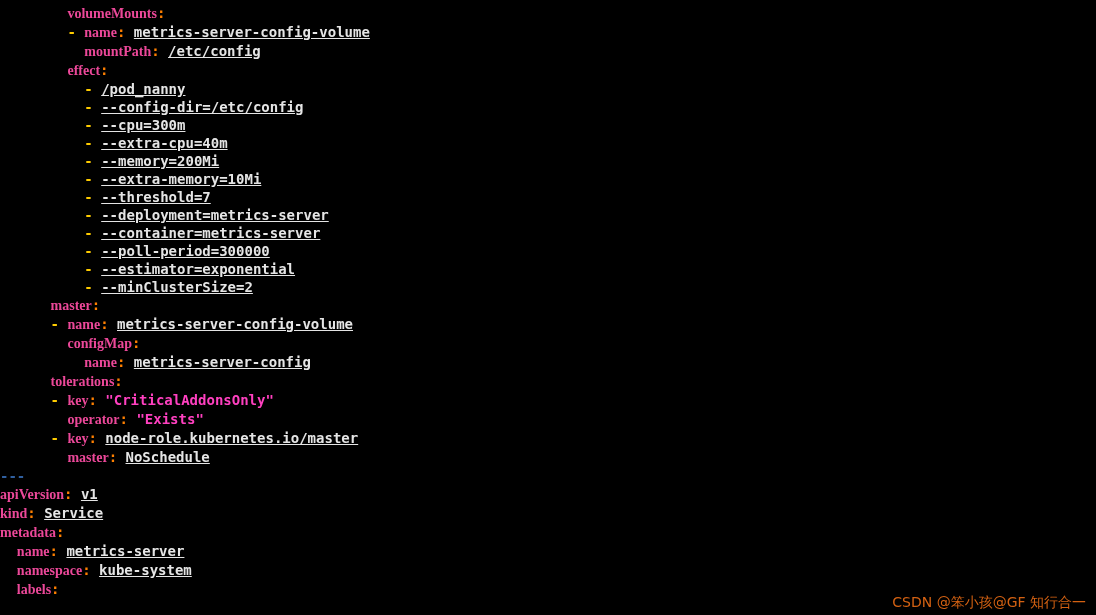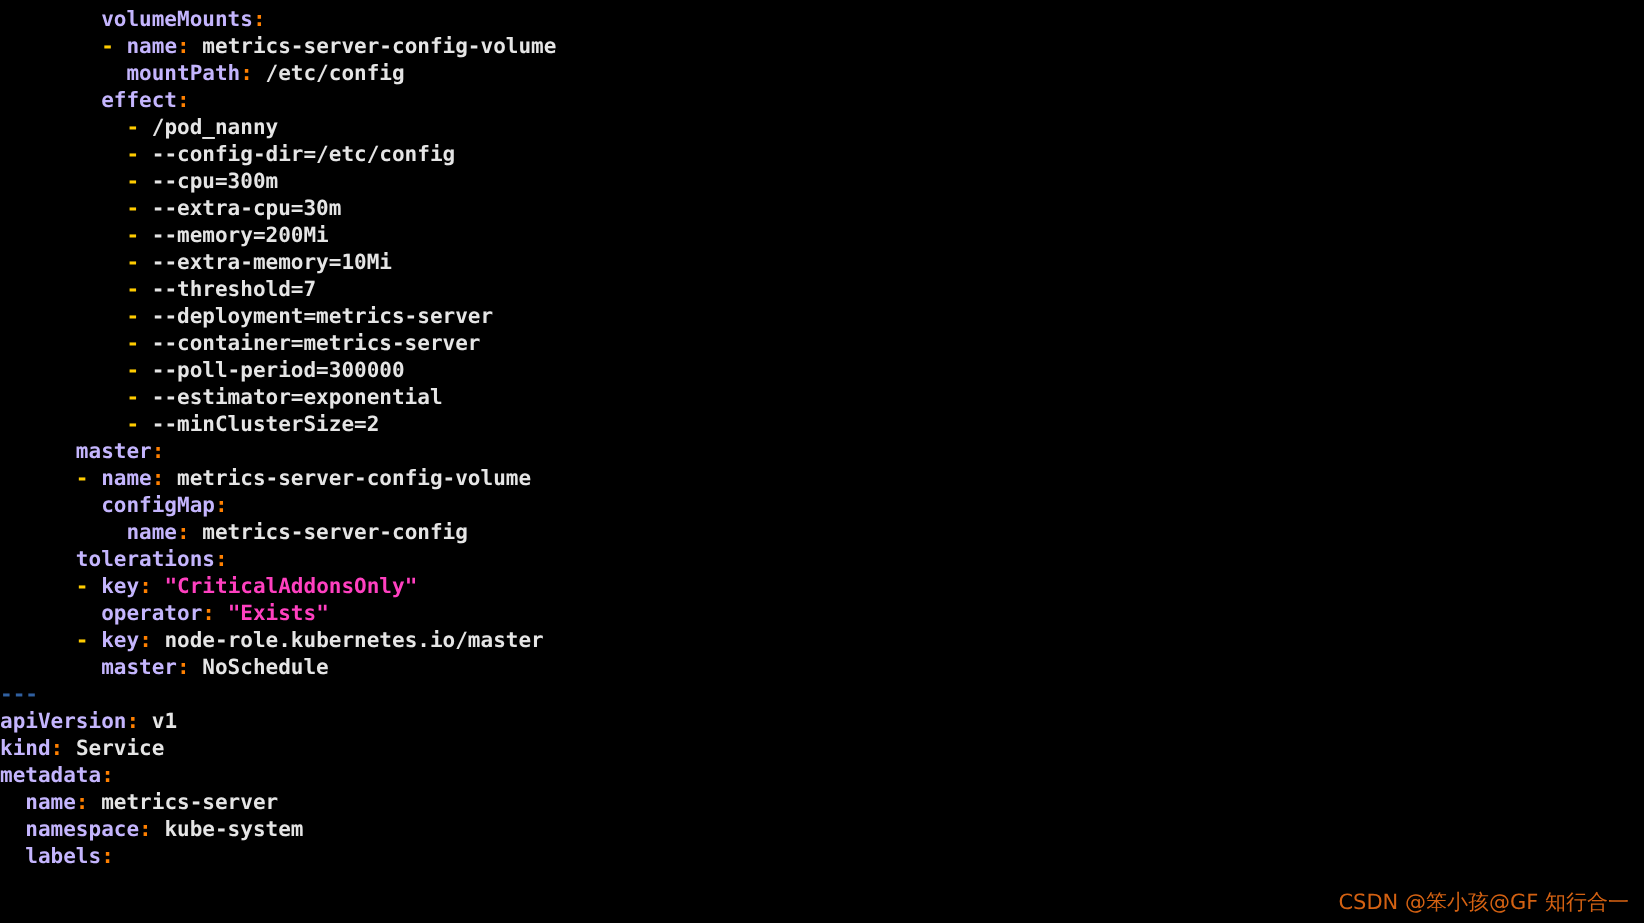--- a/index.html
+++ b/index.html
@@ -5,44 +5,44 @@
   html,body{
     margin:0;padding:0;width:1096px;height:615px;
     background:#000;color:#e0e0e0;
     font-family:"DejaVu Sans Mono","Menlo","Consolas",monospace;
     font-size:14px;line-height:18px;
     overflow:hidden;
     font-weight:bold;
   }
   pre{margin:0;padding:4px 0 0 0;white-space:pre;}
   span{font-weight:bold;}
-  .k{color:#c4b5fd;}      
+  .k{color:#ec4899;font-family:Liberation Serif, serif;}      
   .c{color:#ff8000;}      
   .dash{color:#ffcc00;}   
-  .v{color:#e5e5e5;}      
+  .v{color:#e5e5e5;text-decoration:underline;}      
   .q{color:#ff40c0;}      
   .sep{color:#3060a0;}    
   .water{
     position:absolute;right:10px;bottom:4px;
     color:#f97316;font-size:14px;letter-spacing:0px;
     font-weight:normal; opacity:.85;
     font-family:"Microsoft YaHei","DejaVu Sans",sans-serif;
   }
 </style>
 </head>
 <body>
 
 <pre>        <span class="k">volumeMounts</span><span class="c">:</span>
         <span class="dash">-</span> <span class="k">name</span><span class="c">:</span> <span class="v">metrics-server-config-volume</span>
           <span class="k">mountPath</span><span class="c">:</span> <span class="v">/etc/config</span>
         <span class="k">effect</span><span class="c">:</span>
           <span class="dash">-</span> <span class="v">/pod_nanny</span>
           <span class="dash">-</span> <span class="v">--config-dir=/etc/config</span>
           <span class="dash">-</span> <span class="v">--cpu=300m</span>
-          <span class="dash">-</span> <span class="v">--extra-cpu=30m</span>
+          <span class="dash">-</span> <span class="v">--extra-cpu=40m</span>
           <span class="dash">-</span> <span class="v">--memory=200Mi</span>
           <span class="dash">-</span> <span class="v">--extra-memory=10Mi</span>
           <span class="dash">-</span> <span class="v">--threshold=7</span>
           <span class="dash">-</span> <span class="v">--deployment=metrics-server</span>
           <span class="dash">-</span> <span class="v">--container=metrics-server</span>
           <span class="dash">-</span> <span class="v">--poll-period=300000</span>
           <span class="dash">-</span> <span class="v">--estimator=exponential</span>
           <span class="dash">-</span> <span class="v">--minClusterSize=2</span>
       <span class="k">master</span><span class="c">:</span>
       <span class="dash">-</span> <span class="k">name</span><span class="c">:</span> <span class="v">metrics-server-config-volume</span>

